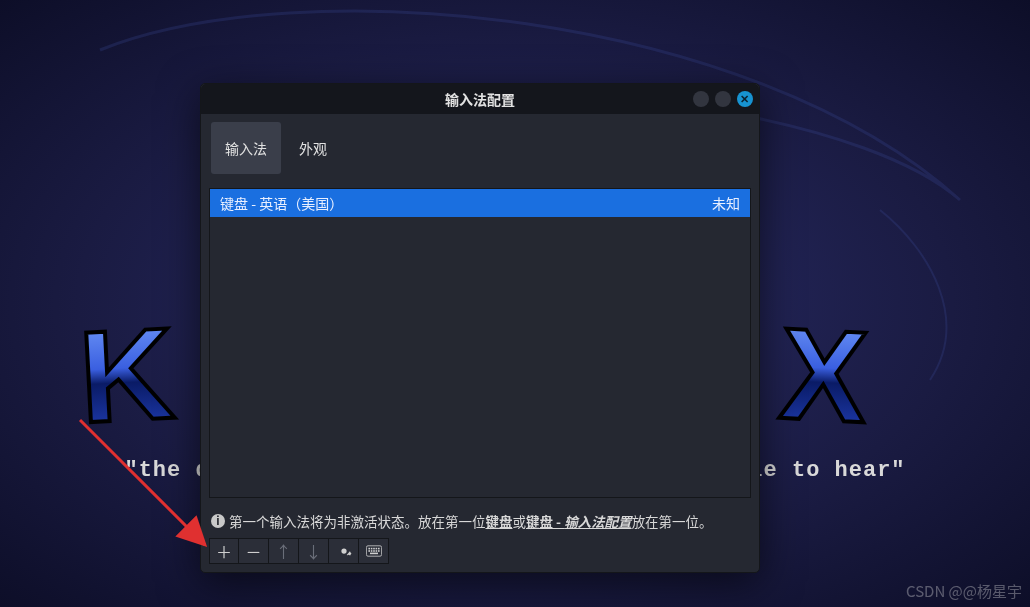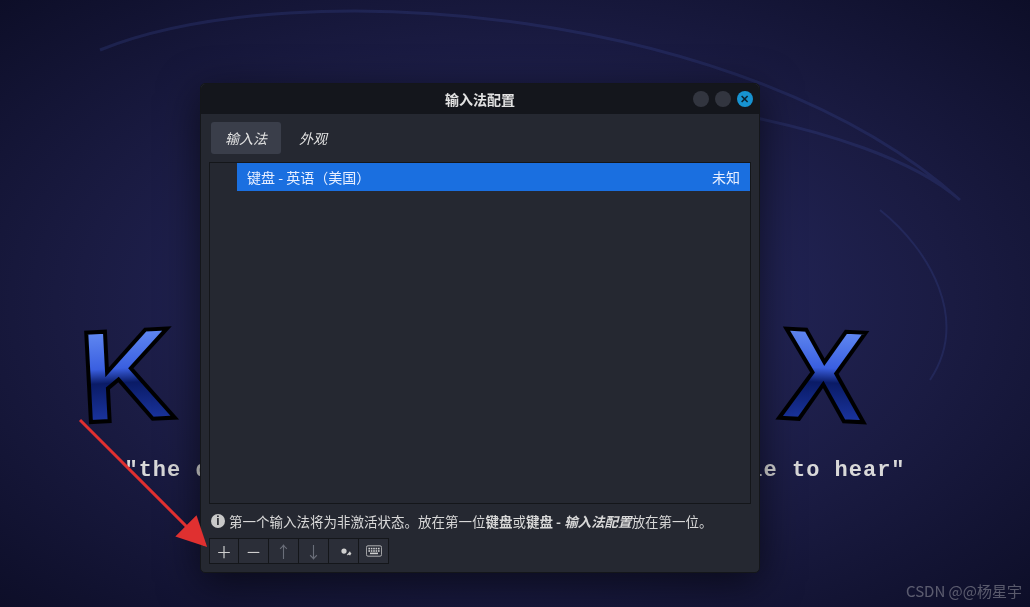--- a/index.html
+++ b/index.html
@@ -71,36 +71,34 @@
     content: "✕"; position: absolute; top: -1px; left: 3px;
     font-size: 11px; color: #0b2230; font-weight: bold;
   }
 
   .tabs {
     display: flex; gap: 4px;
     padding: 8px 10px 8px 10px;
     background: #252831;
   }
   .tab {
-    padding: 6px 14px;
+    padding: 16px 14px;
     border-radius: 3px;
     color: #e2e2e2;
     font-size: 14px;
     cursor: pointer;
-    font-style: italic;
   }
   .tab.active { background: #3a3e4a; }
 
   .listarea {
     flex: 1;
-    margin: 0 8px;
+    margin: 6px 8px;
     border: 1px solid #14161a;
     background: #252831;
     overflow: hidden;
-    padding-left: 27px;
   }
   .listrow {
     display: flex; justify-content: space-between;
     padding: 4px 10px;
     background: #1a6fe0;
     color: #e8efff;
     font-size: 14px;
   }
 
   .hint {
@@ -111,21 +109,21 @@
     line-height: 1.35;
   }
   .hint .infoicon {
     width: 14px; height: 14px; flex-shrink: 0;
     border-radius: 50%;
     background: #c9c9c9; color: #1e2027;
     font-size: 11px; font-weight: bold;
     display: inline-flex; align-items: center; justify-content: center;
     margin-top: 2px;
   }
-  .hint b { font-weight: 700; }
+  .hint b { font-weight: 700; text-decoration: underline; }
   .hint i  { font-style: italic; }
 
   .toolbar {
     display: flex; gap: 0;
     padding: 4px 8px 8px 8px;
   }
   .tbtn {
     width: 30px; height: 26px;
     border: 1px solid #14161a;
     background: #2b2e38;

